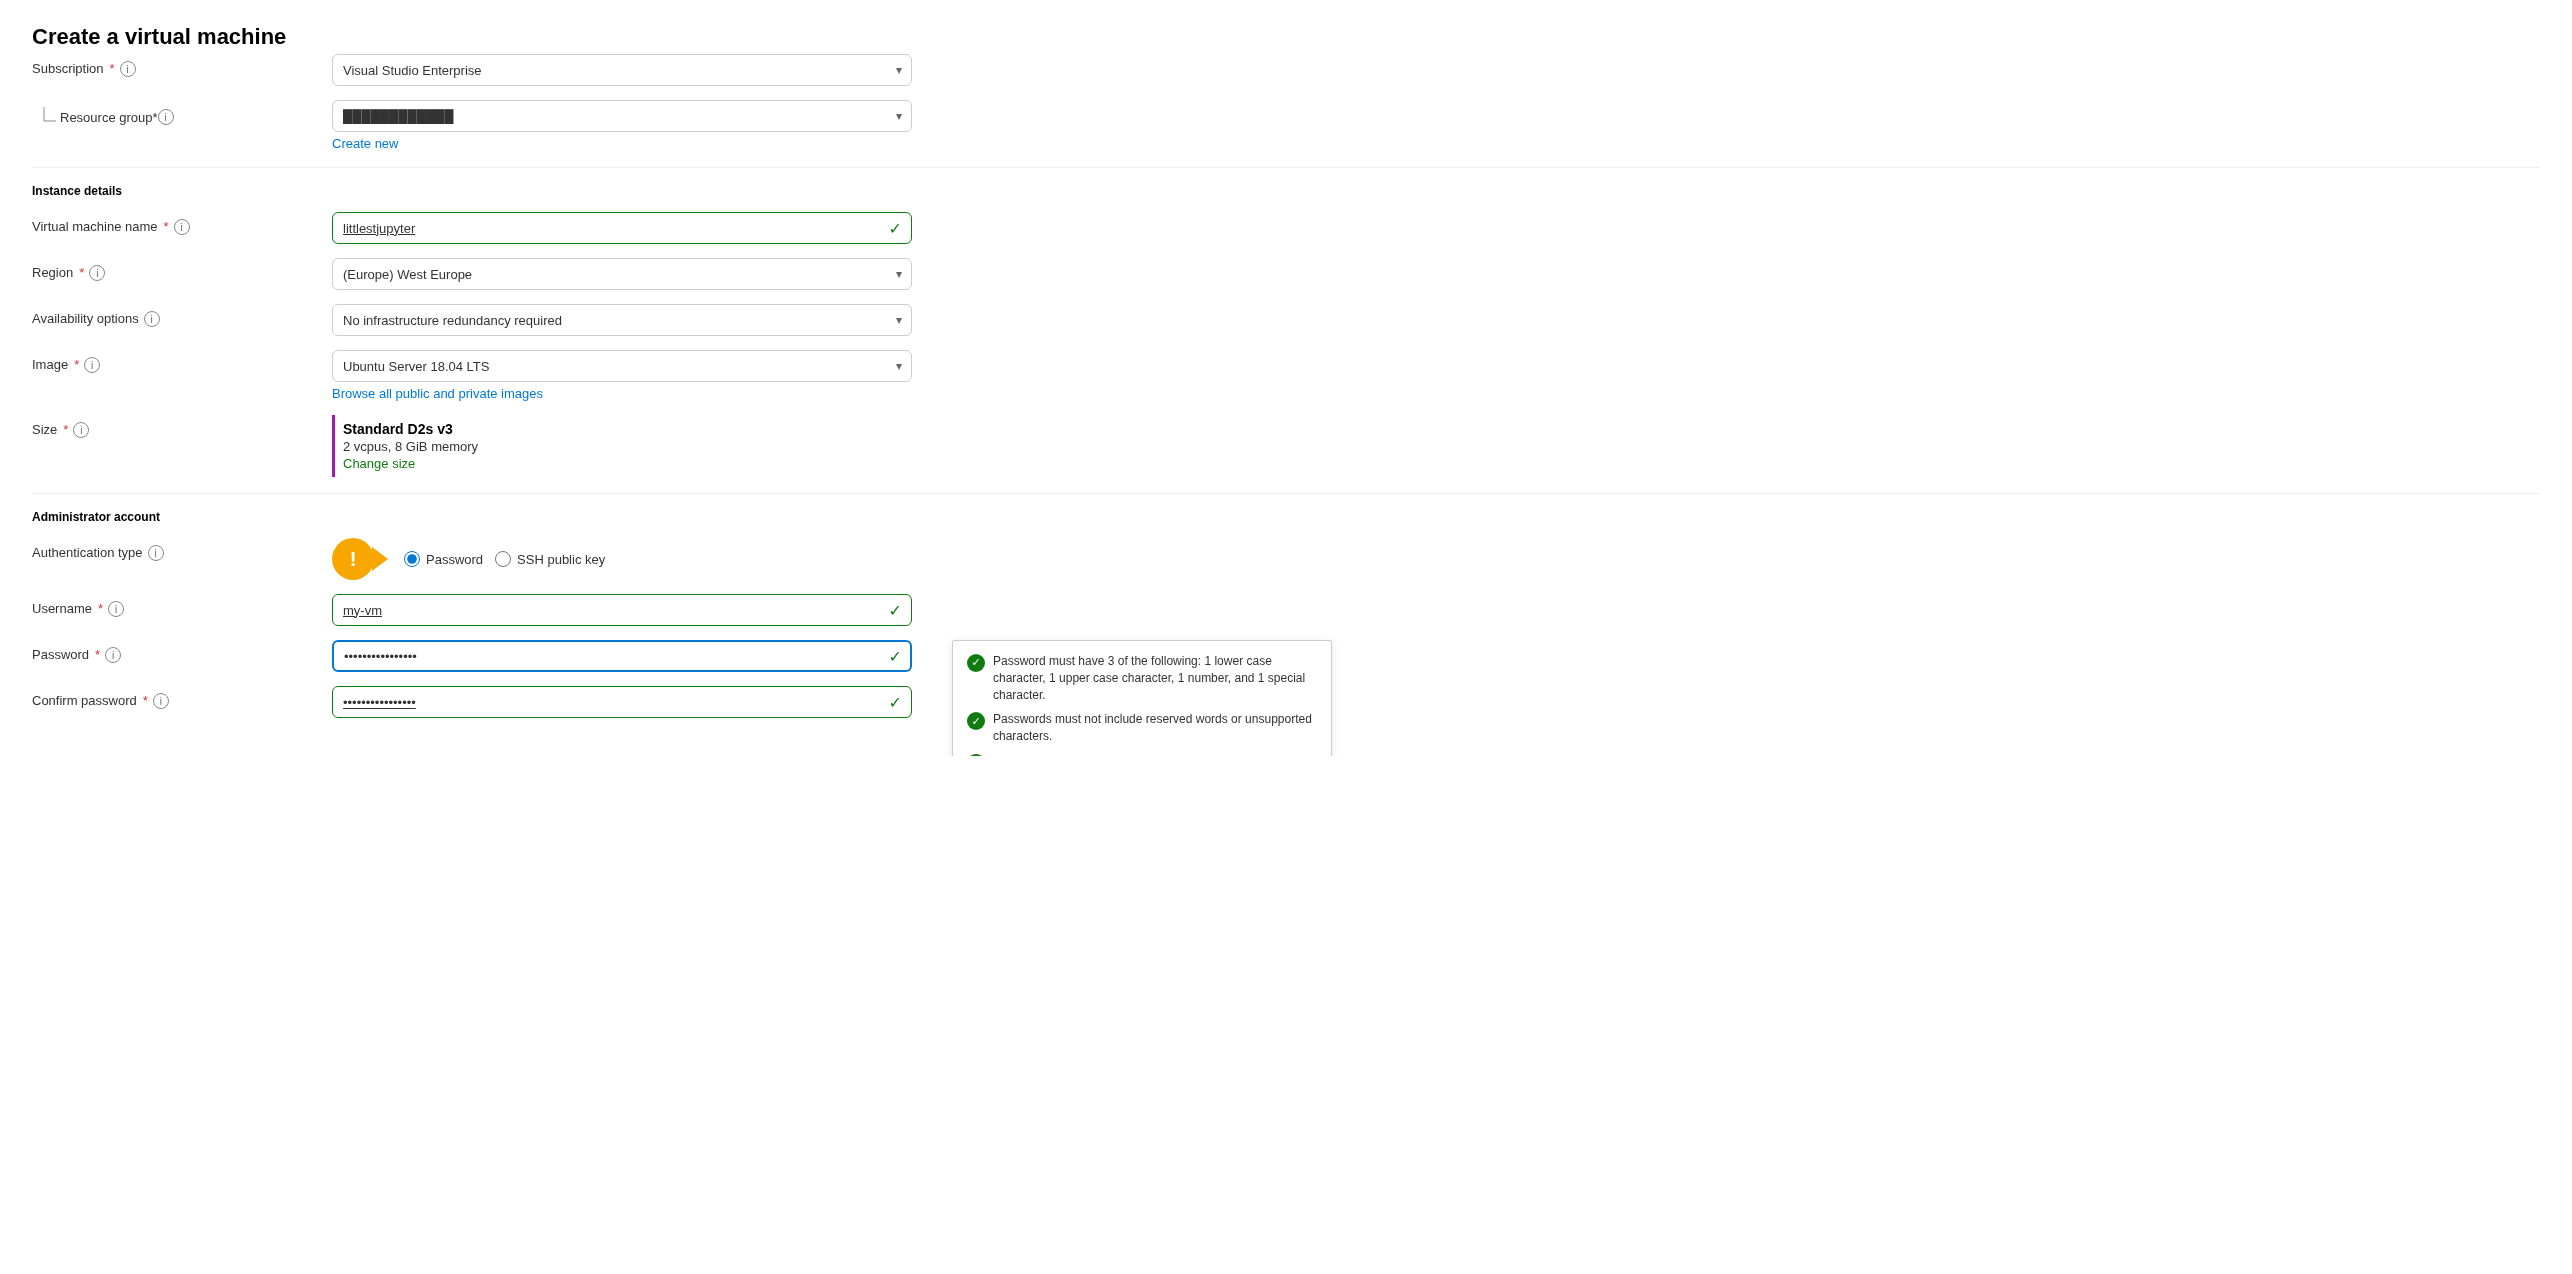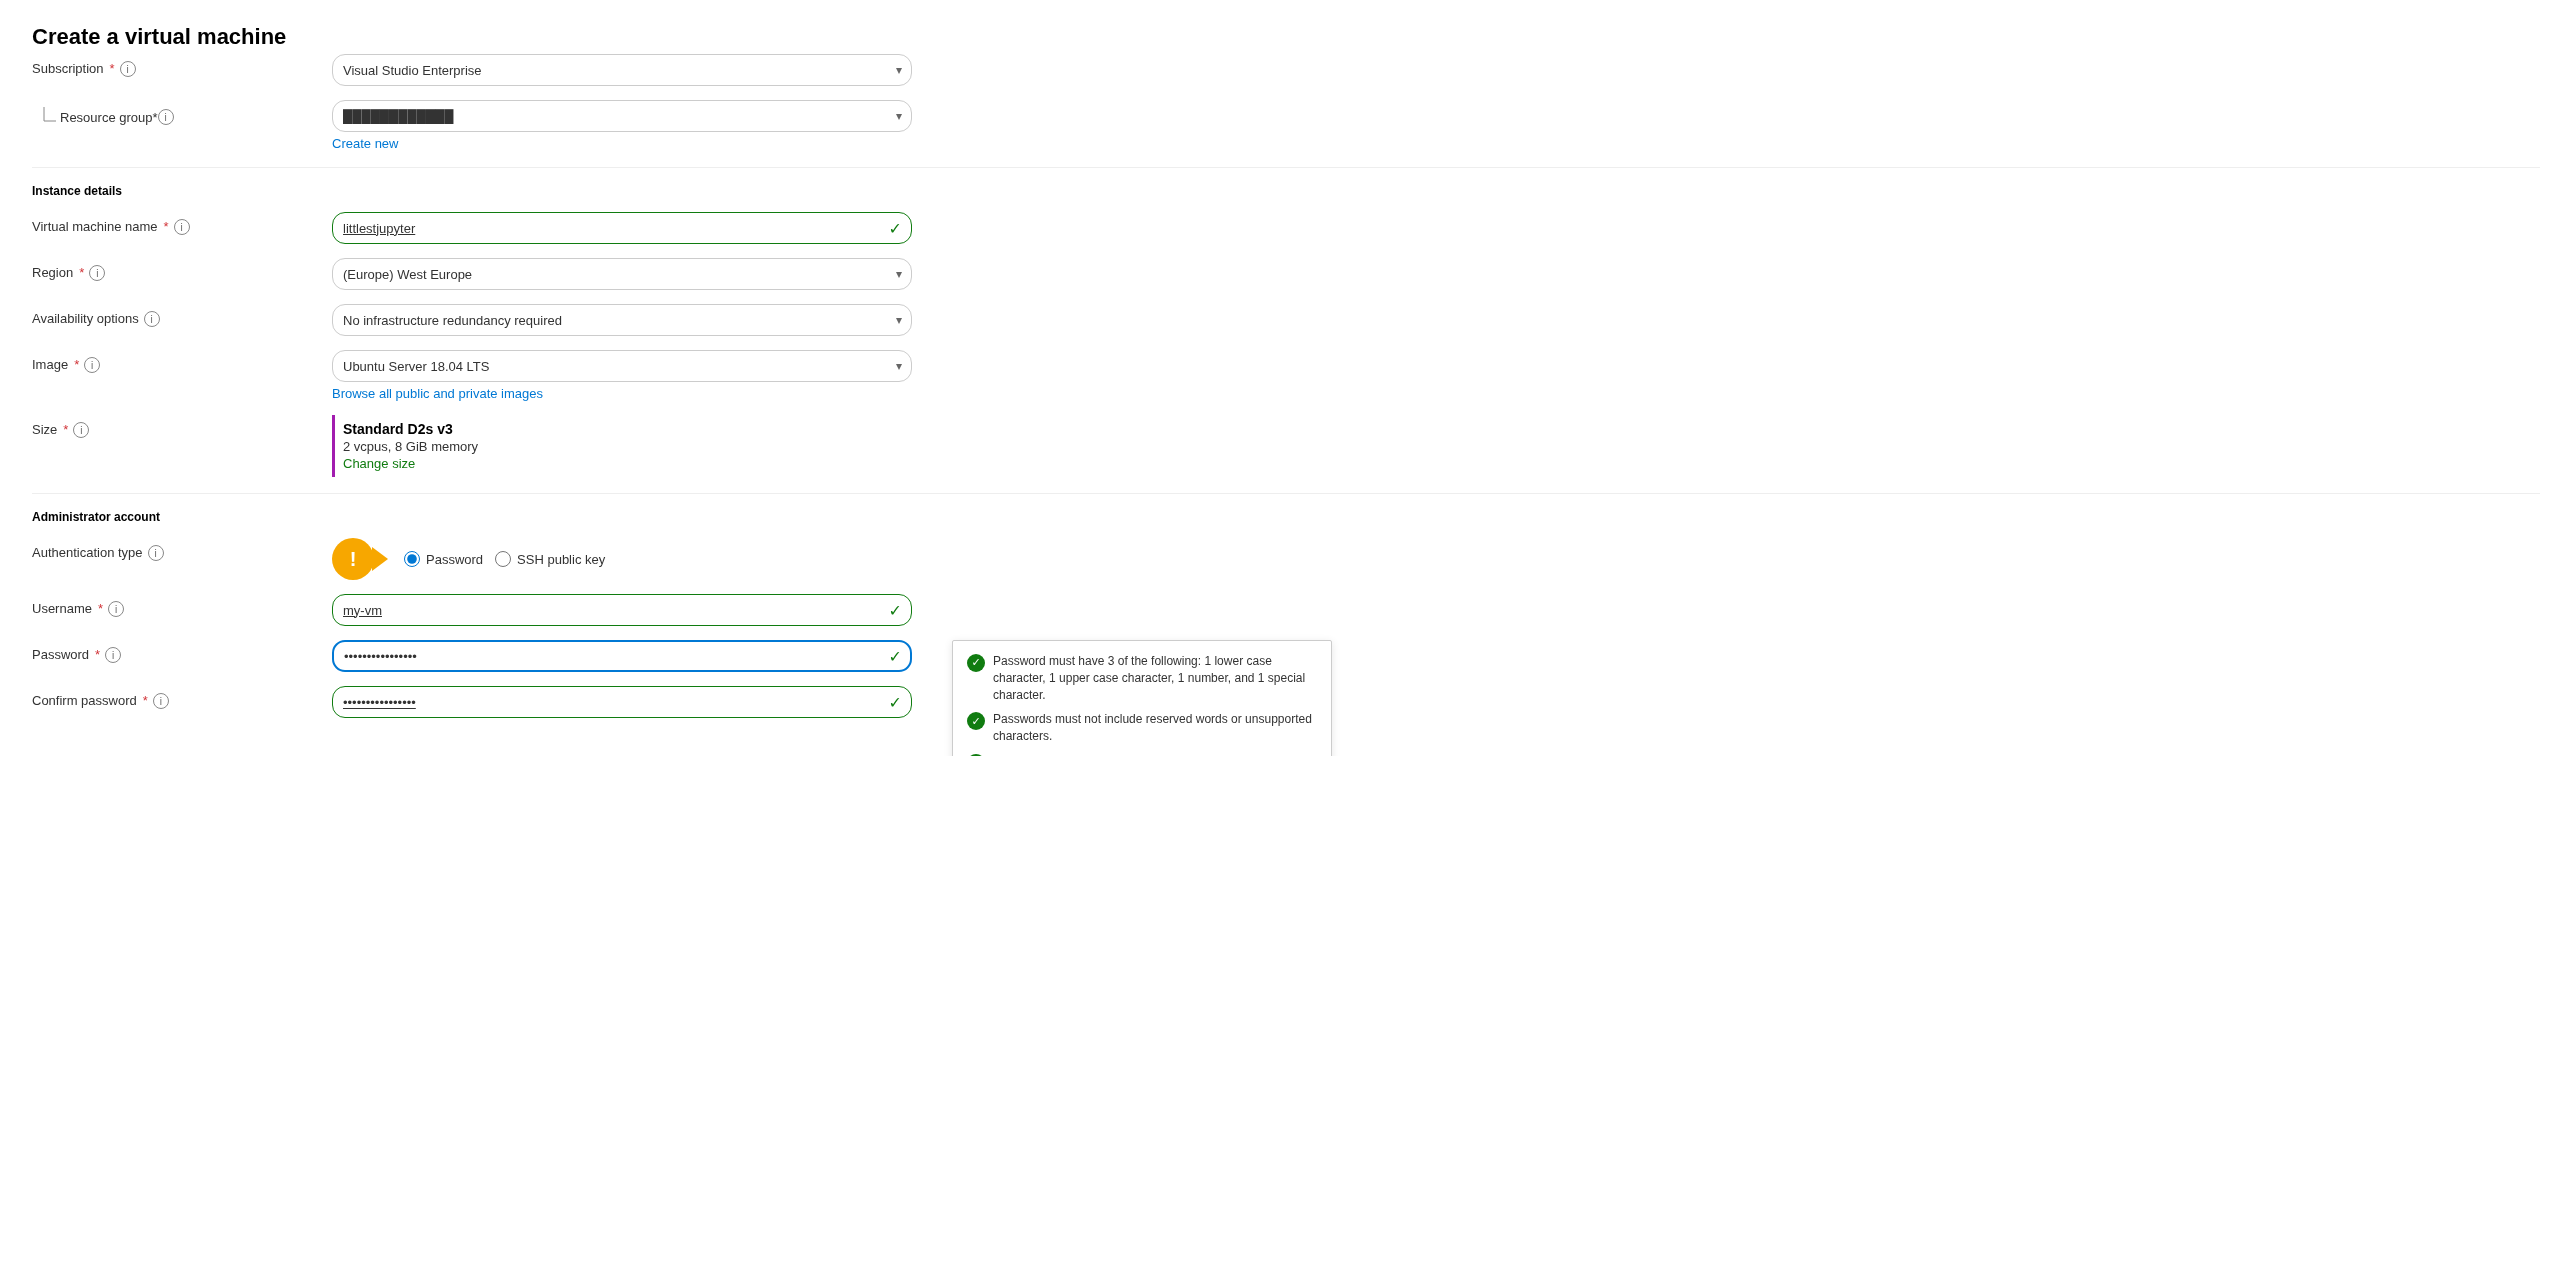--- a/index.html
+++ b/index.html
@@ -53,21 +53,21 @@
       max-width: 580px;
     }
     .select-wrapper {
       position: relative;
     }
     .select-wrapper select,
     .form-input {
       width: 100%;
       padding: 6px 32px 6px 10px;
       border: 1px solid #ccc;
-      border-radius: 13px;
+      border-radius: 6px;
       font-size: 13px;
       appearance: none;
       background: #fff;
       color: #333;
       height: 32px;
       outline: none;
     }
     .select-wrapper::after {
       content: '▾';
       position: absolute;

